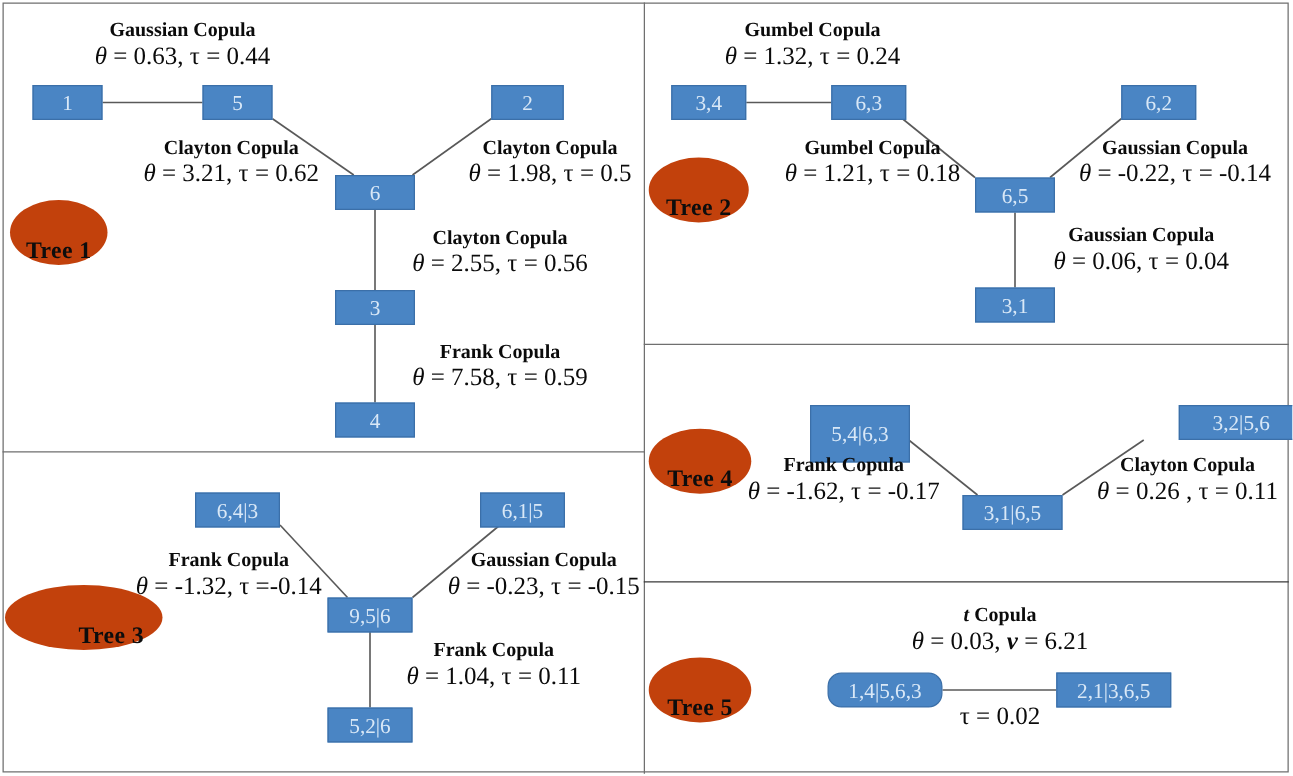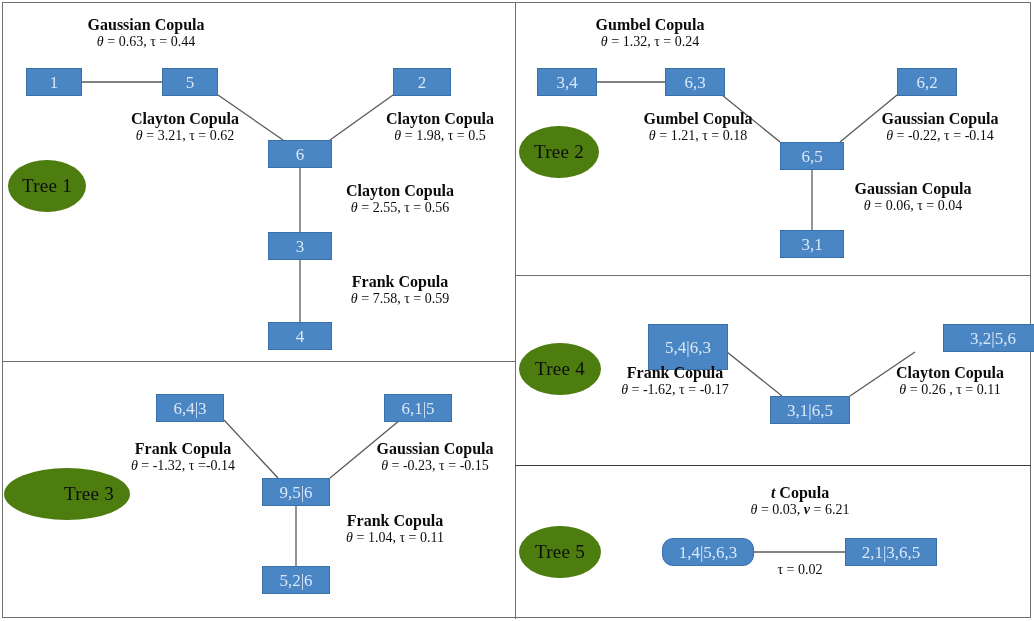--- a/index.html
+++ b/index.html
@@ -38,26 +38,26 @@
     height: 0;
     border-top: 1px solid #6f6f6f;
   }
   .dh-left  { left: 2px;   width: 514px; top: 361px; }
   .dh-r1    { left: 515px; width: 516px; top: 275px; }
   .dh-r2    { left: 515px; width: 516px; top: 465px; border-top: 1px solid #3a3a3a; }
 
   
   .tree-label {
     position: absolute;
-    background: #4d7c0f;
+    background: #c2410c;
     border-radius: 50%;
     display: flex;
-    align-items: center;
+    align-items: flex-end;
     justify-content: center;
-    font-weight: normal;
+    font-weight: bold;
     font-size: 19px;
     color: #0d0d0d;
     letter-spacing: .3px;
     white-space: nowrap;
   }
 
   
   .node {
     position: absolute;
     background: #4a85c4;
@@ -80,21 +80,21 @@
     text-align: center;
   }
   .ann .name {
     display: block;
     font-weight: bold;
     font-size: 16px;
     line-height: 1.12;
   }
   .ann .params {
     display: block;
-    font-size: 14px;
+    font-size: 20px;
     line-height: 1.18;
   }
 
   
   svg.edges {
     position: absolute;
     left: 0; top: 0;
     width: 1034px;
     height: 621px;
     pointer-events: none;

